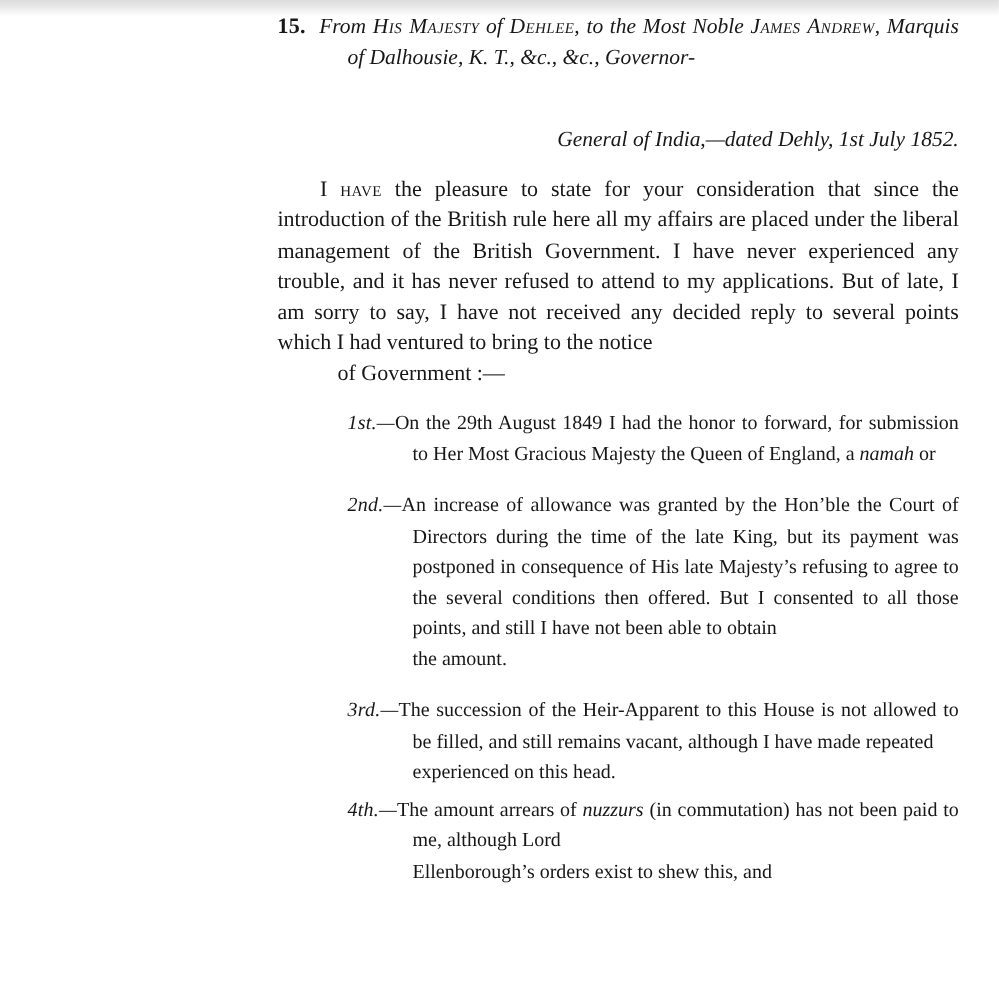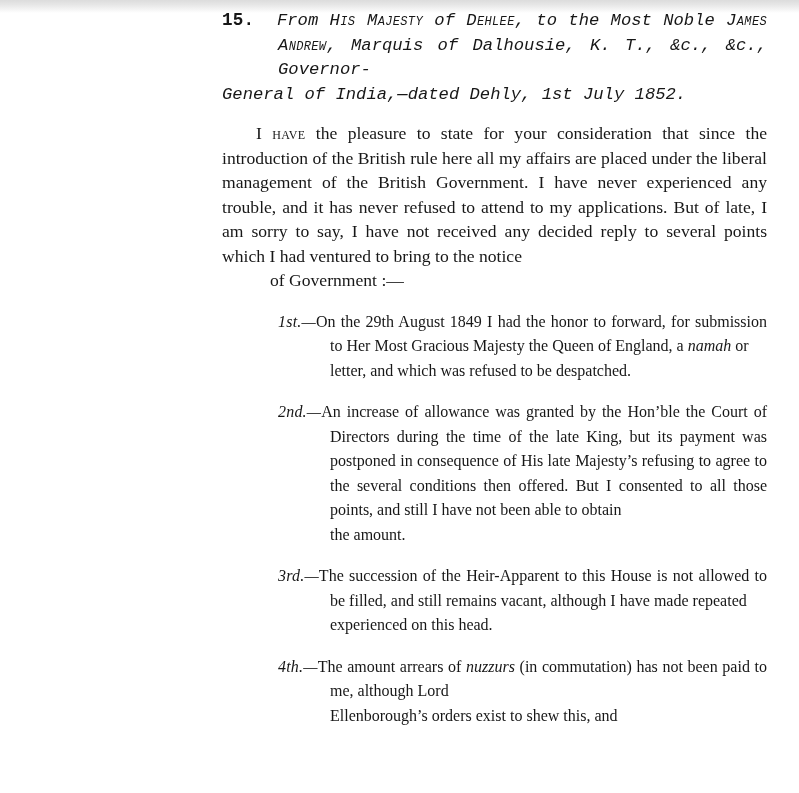--- a/index.html
+++ b/index.html
@@ -52,35 +52,35 @@
 
   
   #heading-block {
     font-style: italic;
     font-size: 17.2px;
     line-height: 24.5px;
     margin: 0;
     padding-left: 56px;
     text-indent: -56px;
     text-align: justify;
-    font-family: Liberation Mono, monospace;
   }
   #heading-block .itemno {
     font-style: normal;
     font-weight: bold;
     font-size: 17.6px;
     letter-spacing: .2px;
   }
   .smallcaps {
     font-variant: small-caps;
     letter-spacing: .35px;
   }
   #heading-block .lastline {
     display: block;
-    text-align: left;
+    text-align: right;
+    margin-top: 42px;
   }
 
   
   #opening-paragraph {
     margin: 14px 0 0 0;
     text-indent: 34px;
   }
   #opening-paragraph .lastline {
     display: block;
     text-align: left;
@@ -108,37 +108,37 @@
     letter-spacing: .2px;
   }
   .enum-item .lastline {
     display: block;
     text-align: left;
     text-indent: 0;
   }
   .it { font-style: italic; }
 
   
-  #enum-item-4 { margin-top: 17px; }
+  #enum-item-4 { margin-top: 6px; }
 </style>
 </head>
 <body>
 
 <div id="scan-top-shadow"></div>
 
 <div id="page">
   <div id="text-column">
 
     <p id="heading-block" class="blk"><span class="itemno">15.</span><span>&nbsp;&nbsp;</span><span>From </span><span class="smallcaps">His Majesty</span><span> of </span><span class="smallcaps">Dehlee</span><span>, to the Most Noble </span><span class="smallcaps">James</span><span> </span><span class="smallcaps">Andrew</span><span>, Marquis of Dalhousie, K. T., &amp;c., &amp;c., Governor-</span><span class="lastline">General of India,—dated Dehly, 1st July 1852.</span></p>
 
     <p id="opening-paragraph" class="blk"><span>I </span><span class="smallcaps">have</span><span> the pleasure to state for your consideration that since the introduction of the British rule here all my affairs are placed under the liberal management of the British Government. I have never experienced any trouble, and it has never refused to attend to my applications. But of late, I am sorry to say, I have not received any decided reply to several points which I had ventured to bring to the notice</span><span class="lastline">of Government :—</span></p>
 
     <ul id="enumerated-list">
 
-      <li class="enum-item" id="enum-item-1"><span class="enum-label">1st.—</span><span>On the 29th August 1849 I had the honor to forward, for submission to Her Most Gracious Majesty the Queen of England, a </span><span class="it">namah</span><span> or</span><span class="lastline">letter, and which was refused to be despatched.</span></li>
+      <li class="enum-item" id="enum-item-1"><span class="enum-label">1st.—</span><span>On the 29th August 1849 I had the honor to forward, for submission to Her Most Gracious Majesty the Queen of England, a </span><span class="it">namah</span><span> or</span></li>
 
       <li class="enum-item" id="enum-item-2"><span class="enum-label">2nd.—</span><span>An increase of allowance was granted by the Hon’ble the Court of Directors during the time of the late King, but its payment was postponed in consequence of His late Majesty’s refusing to agree to the several conditions then offered. But I consented to all those points, and still I have not been able to obtain</span><span class="it"></span><span></span><span class="lastline">the amount.</span></li>
 
       <li class="enum-item" id="enum-item-3"><span class="enum-label">3rd.—</span><span>The succession of the Heir-Apparent to this House is not allowed to be filled, and still remains vacant, although I have made repeated</span><span class="it"></span><span></span><span class="lastline">experienced on this head.</span></li>
 
       <li class="enum-item" id="enum-item-4"><span class="enum-label">4th.—</span><span>The amount arrears of </span><span class="it">nuzzurs</span><span> (in commutation) has not been paid to me, although Lord</span><span class="lastline">Ellenborough’s orders exist to shew this, and</span></li>
 
     </ul>
   </div>
 </div>

